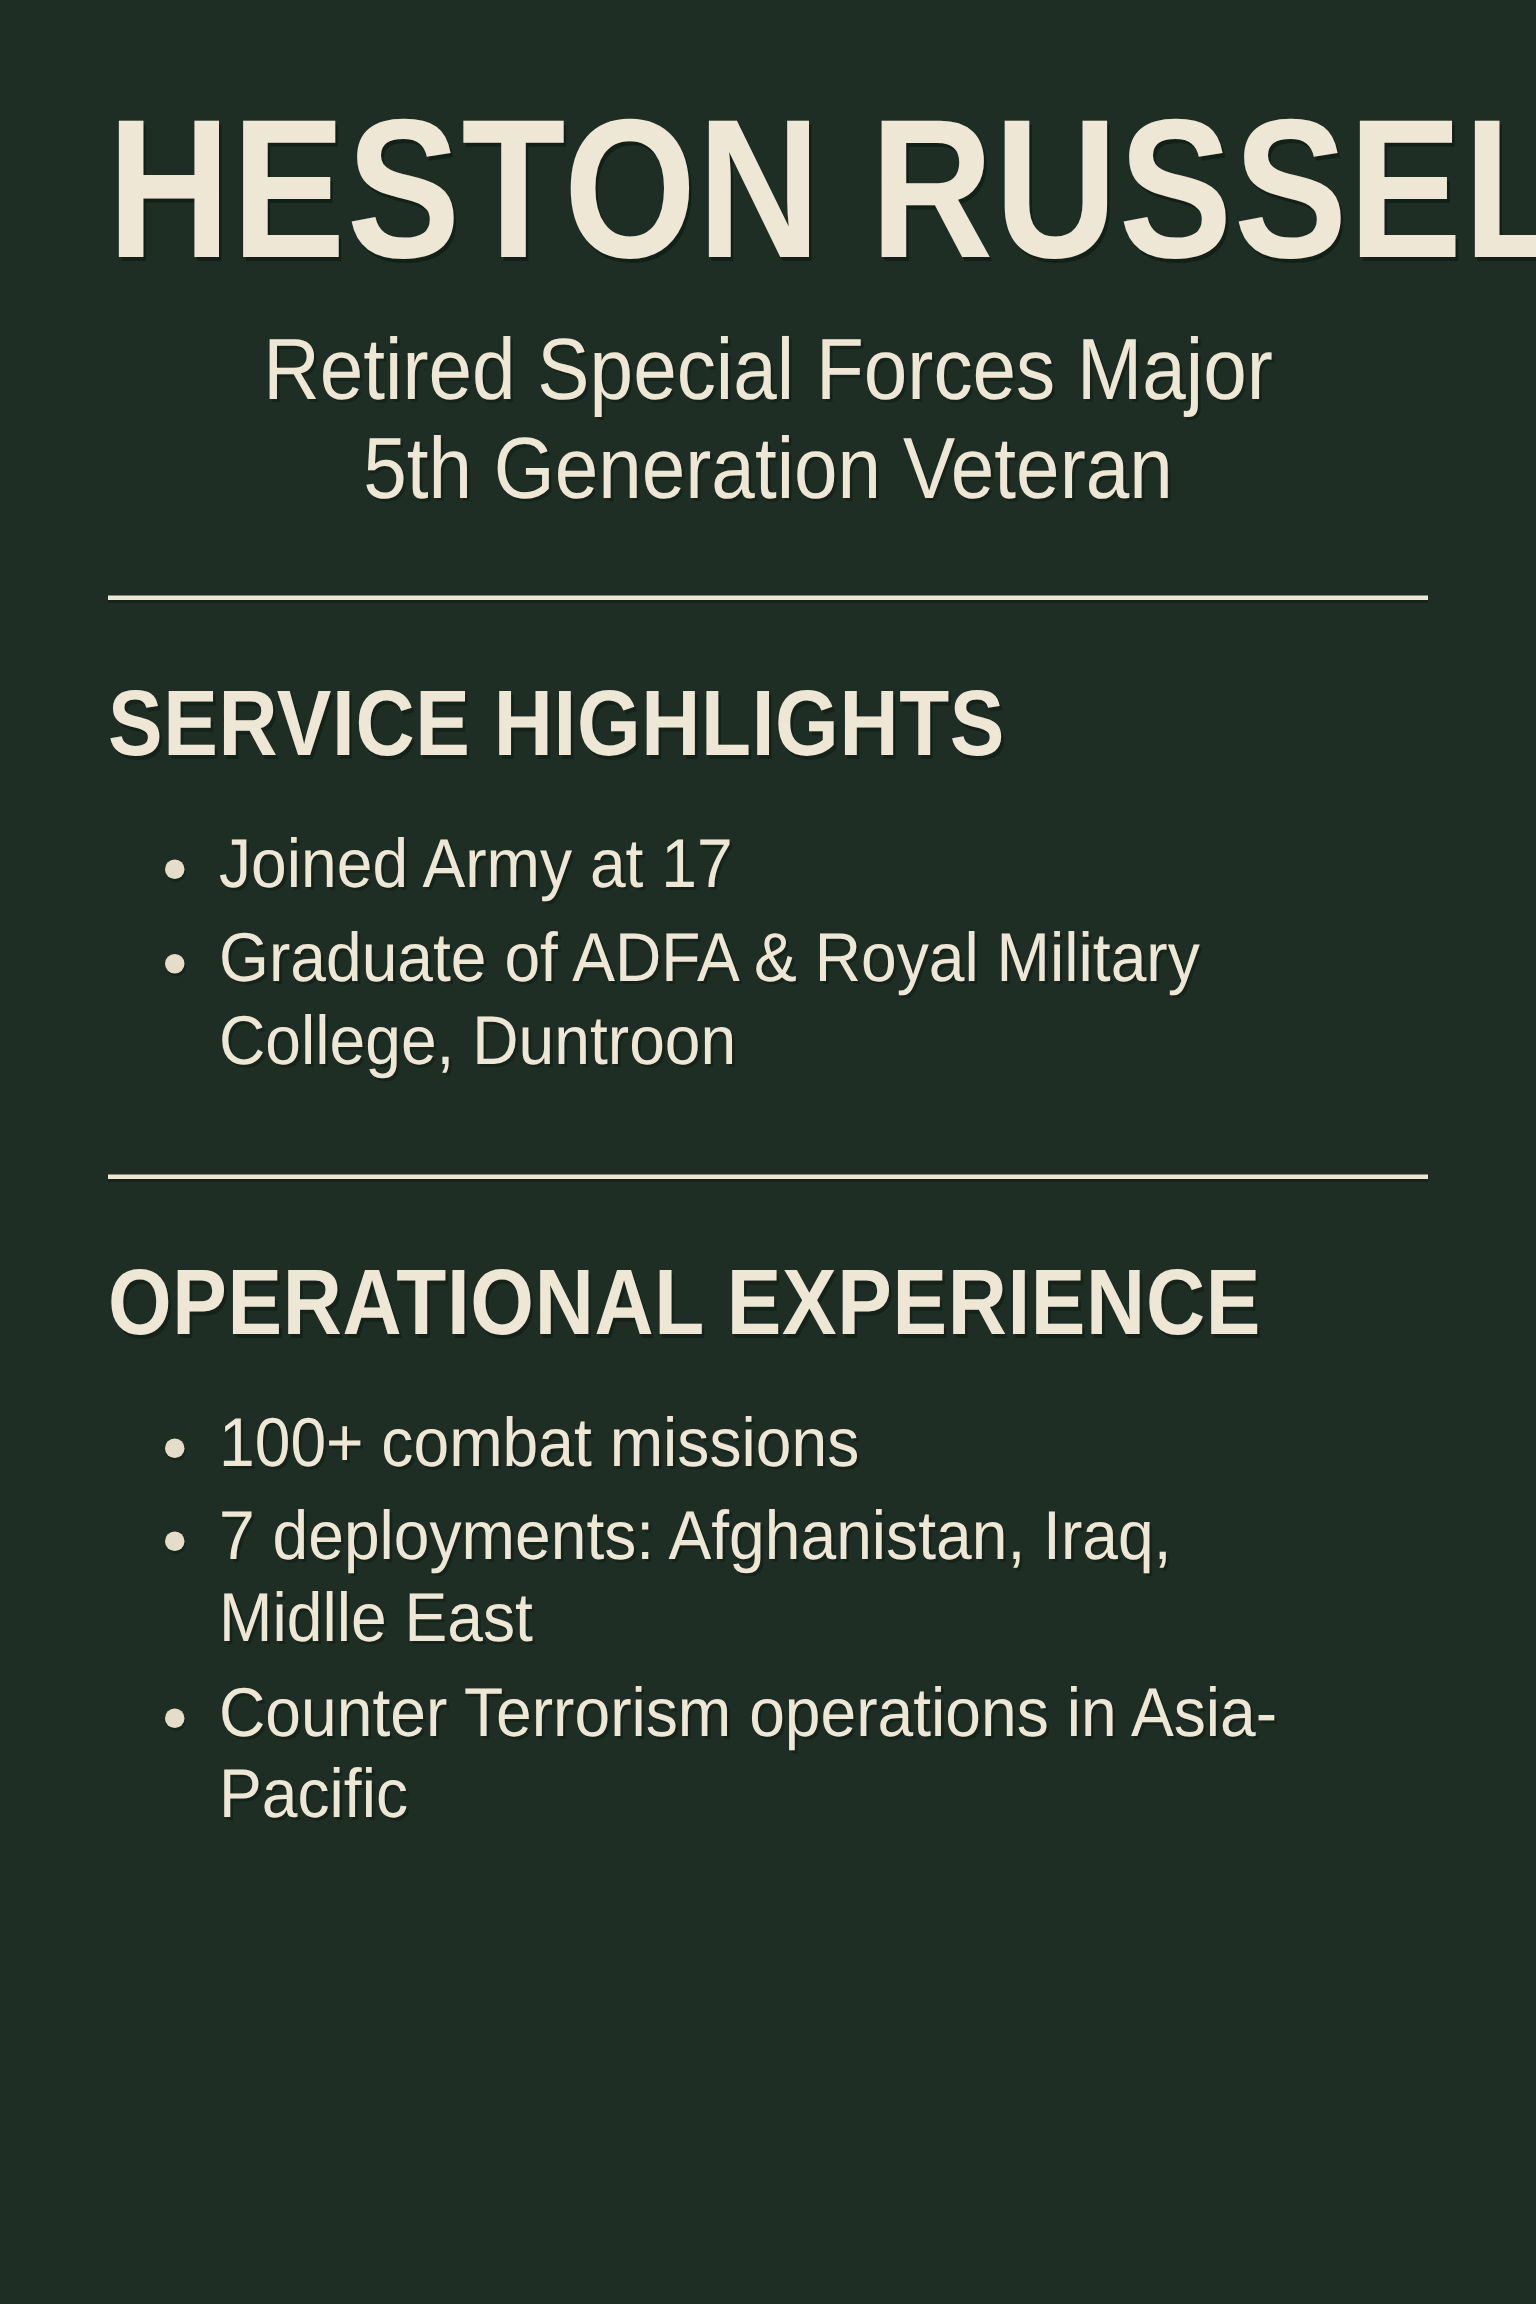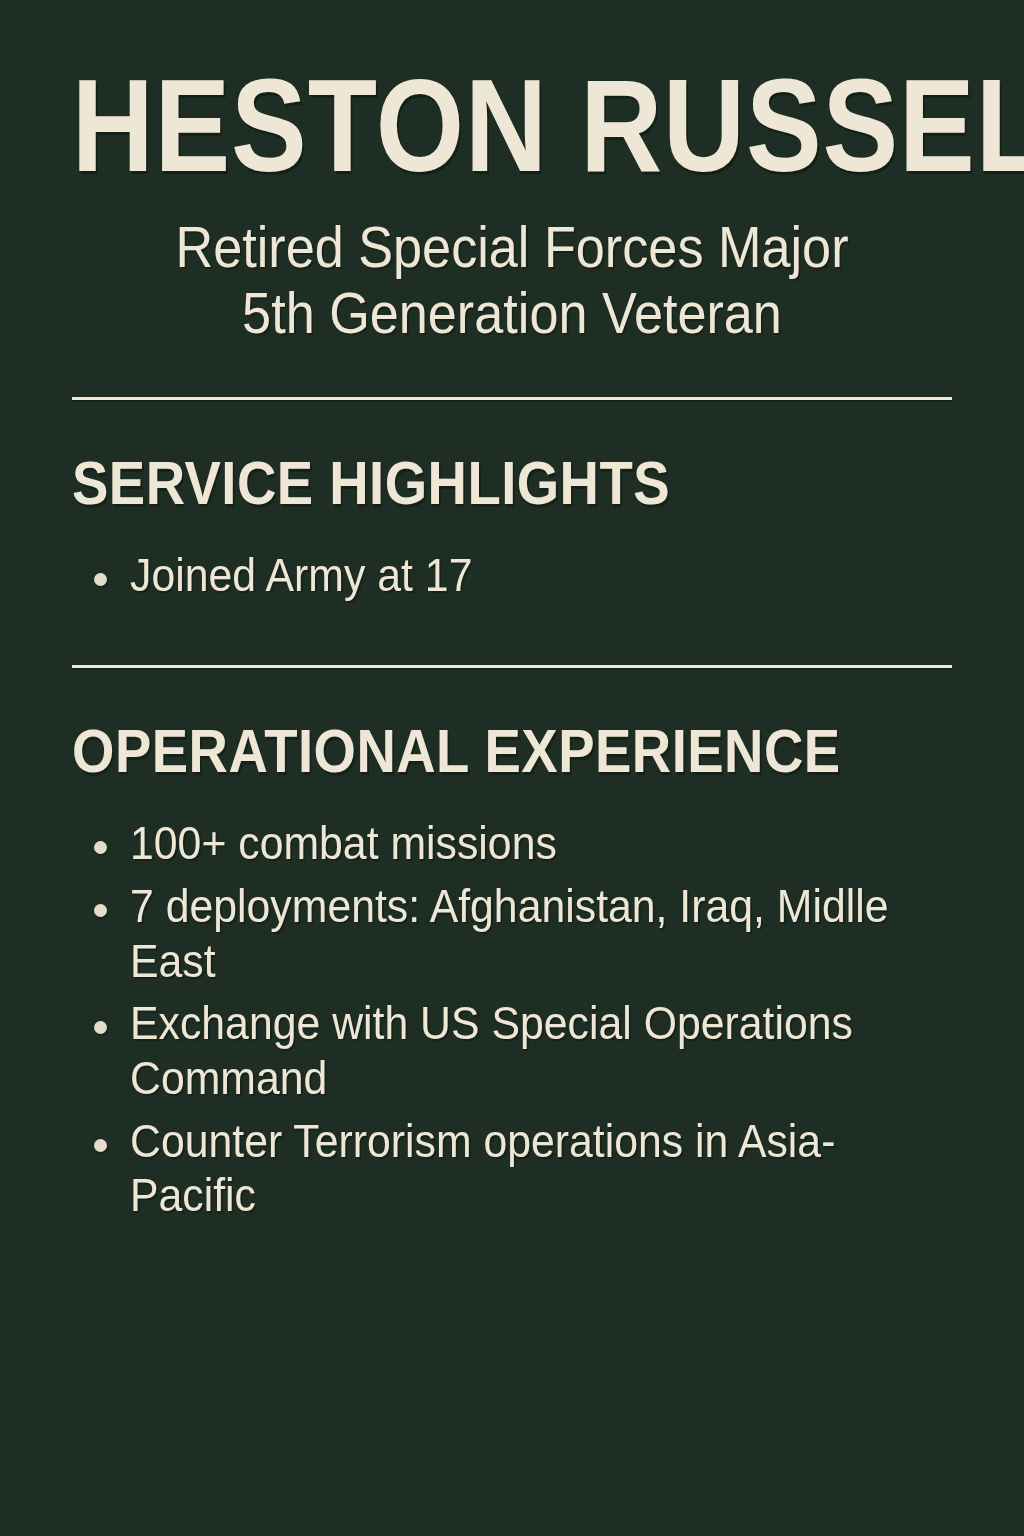--- a/index.html
+++ b/index.html
@@ -85,21 +85,21 @@
     color: #efe7d5;
     margin: 0 0 34px 0;
     transform: scaleX(0.88);
     transform-origin: left center;
     text-shadow: 2px 3px 0 rgba(10, 22, 15, 0.5);
     white-space: nowrap;
   }
 
   .bullet-list {
     list-style: none;
-    margin: 0;
+    margin: 16px;
     padding: 0;
   }
 
   .bullet-item {
     position: relative;
     padding-left: 58px;
     margin-bottom: 8px;
     font-family: "Liberation Sans Narrow", "Liberation Sans", "DejaVu Sans Condensed", sans-serif;
     font-weight: 400;
     font-size: 46px;
@@ -141,37 +141,37 @@
   </div>
 
   <div class="divider first" style="background: rgb(239, 231, 213);"></div>
 
   <div class="section sec-1">
     <div class="section-heading">SERVICE HIGHLIGHTS</div>
     <ul class="bullet-list">
       <li class="bullet-item">
         <span class="bullet-text">Joined Army at 17</span>
       </li>
+      <li class="bullet-item">
+        <span class="bullet-text">Graduate of ADFA &amp; Royal Military College, Duntroon</span>
+      </li>
     </ul>
   </div>
 
   <div class="divider second" style="background: rgb(239, 231, 213);"></div>
 
   <div class="section sec-2">
     <div class="section-heading">OPERATIONAL EXPERIENCE</div>
     <ul class="bullet-list">
       <li class="bullet-item">
         <span class="bullet-text">100+ combat missions</span>
       </li>
       <li class="bullet-item">
         <span class="bullet-text">7 deployments: Afghanistan, Iraq, Midlle East</span>
       </li>
       <li class="bullet-item">
-        <span class="bullet-text">Exchange with US Special Operations Command</span>
-      </li>
-      <li class="bullet-item">
         <span class="bullet-text">Counter Terrorism operations in Asia-Pacific</span>
       </li>
 
     </ul>
   </div>
 
 </div>
 
 </body></html>

